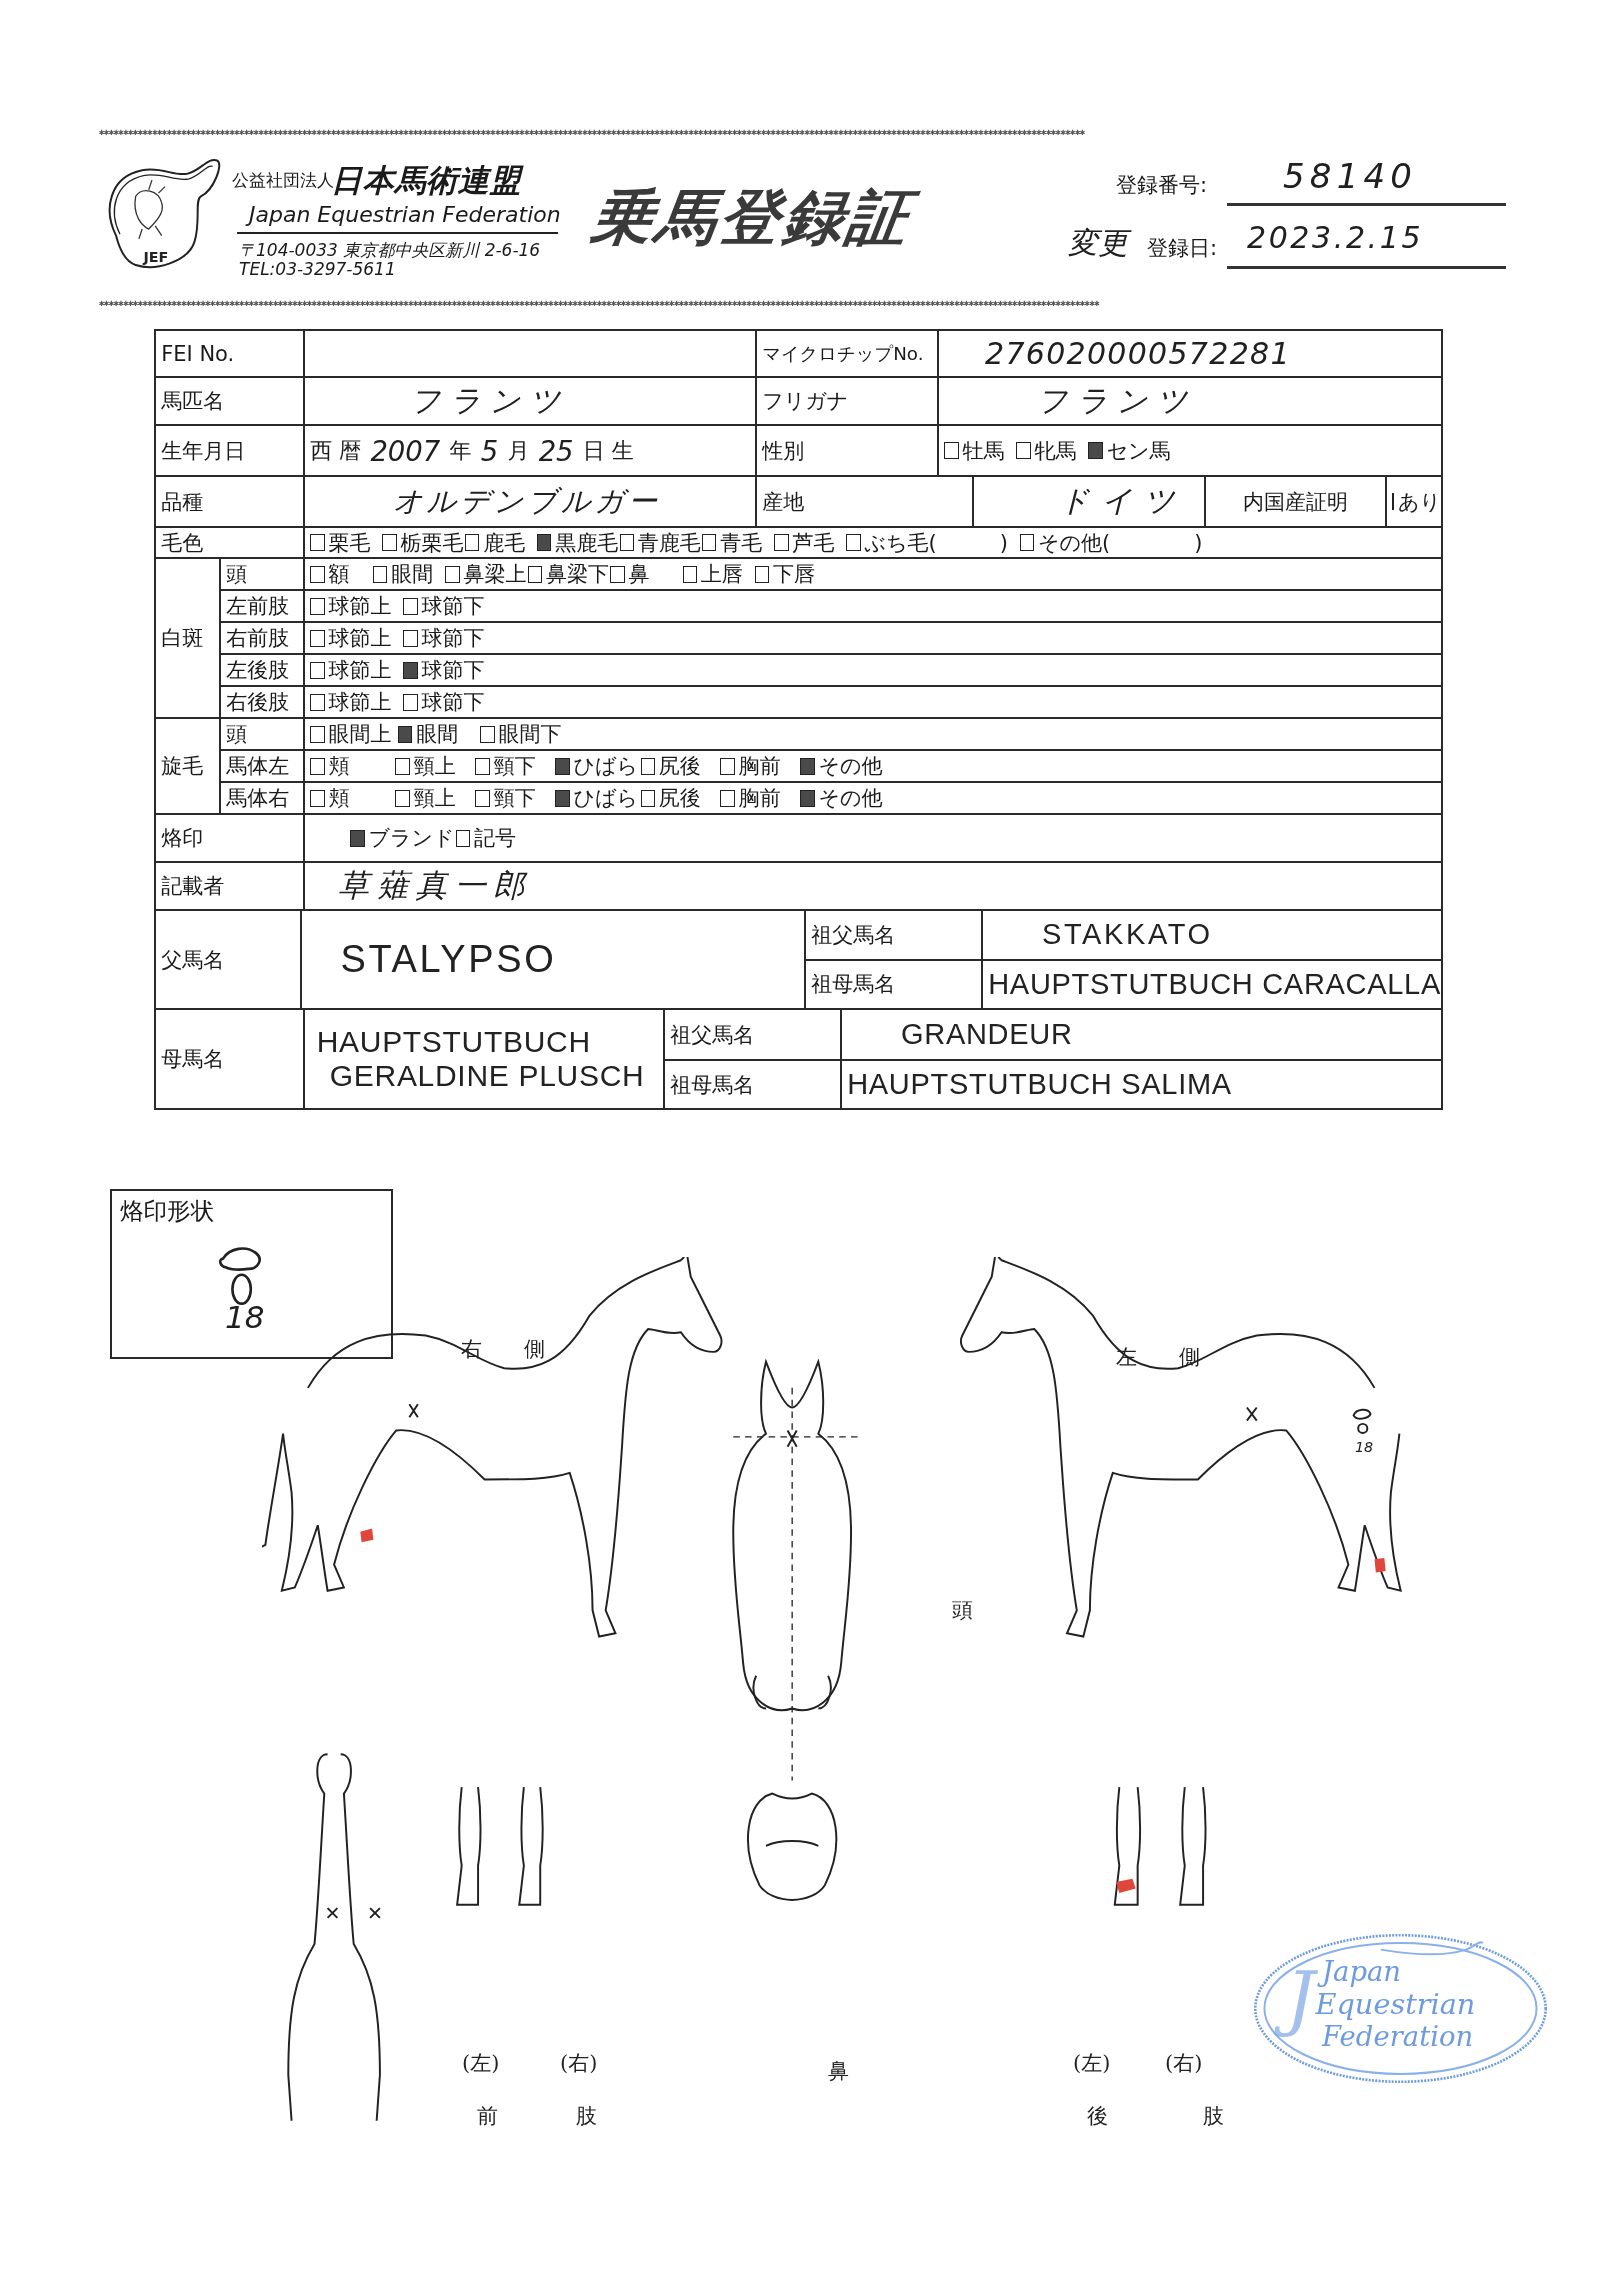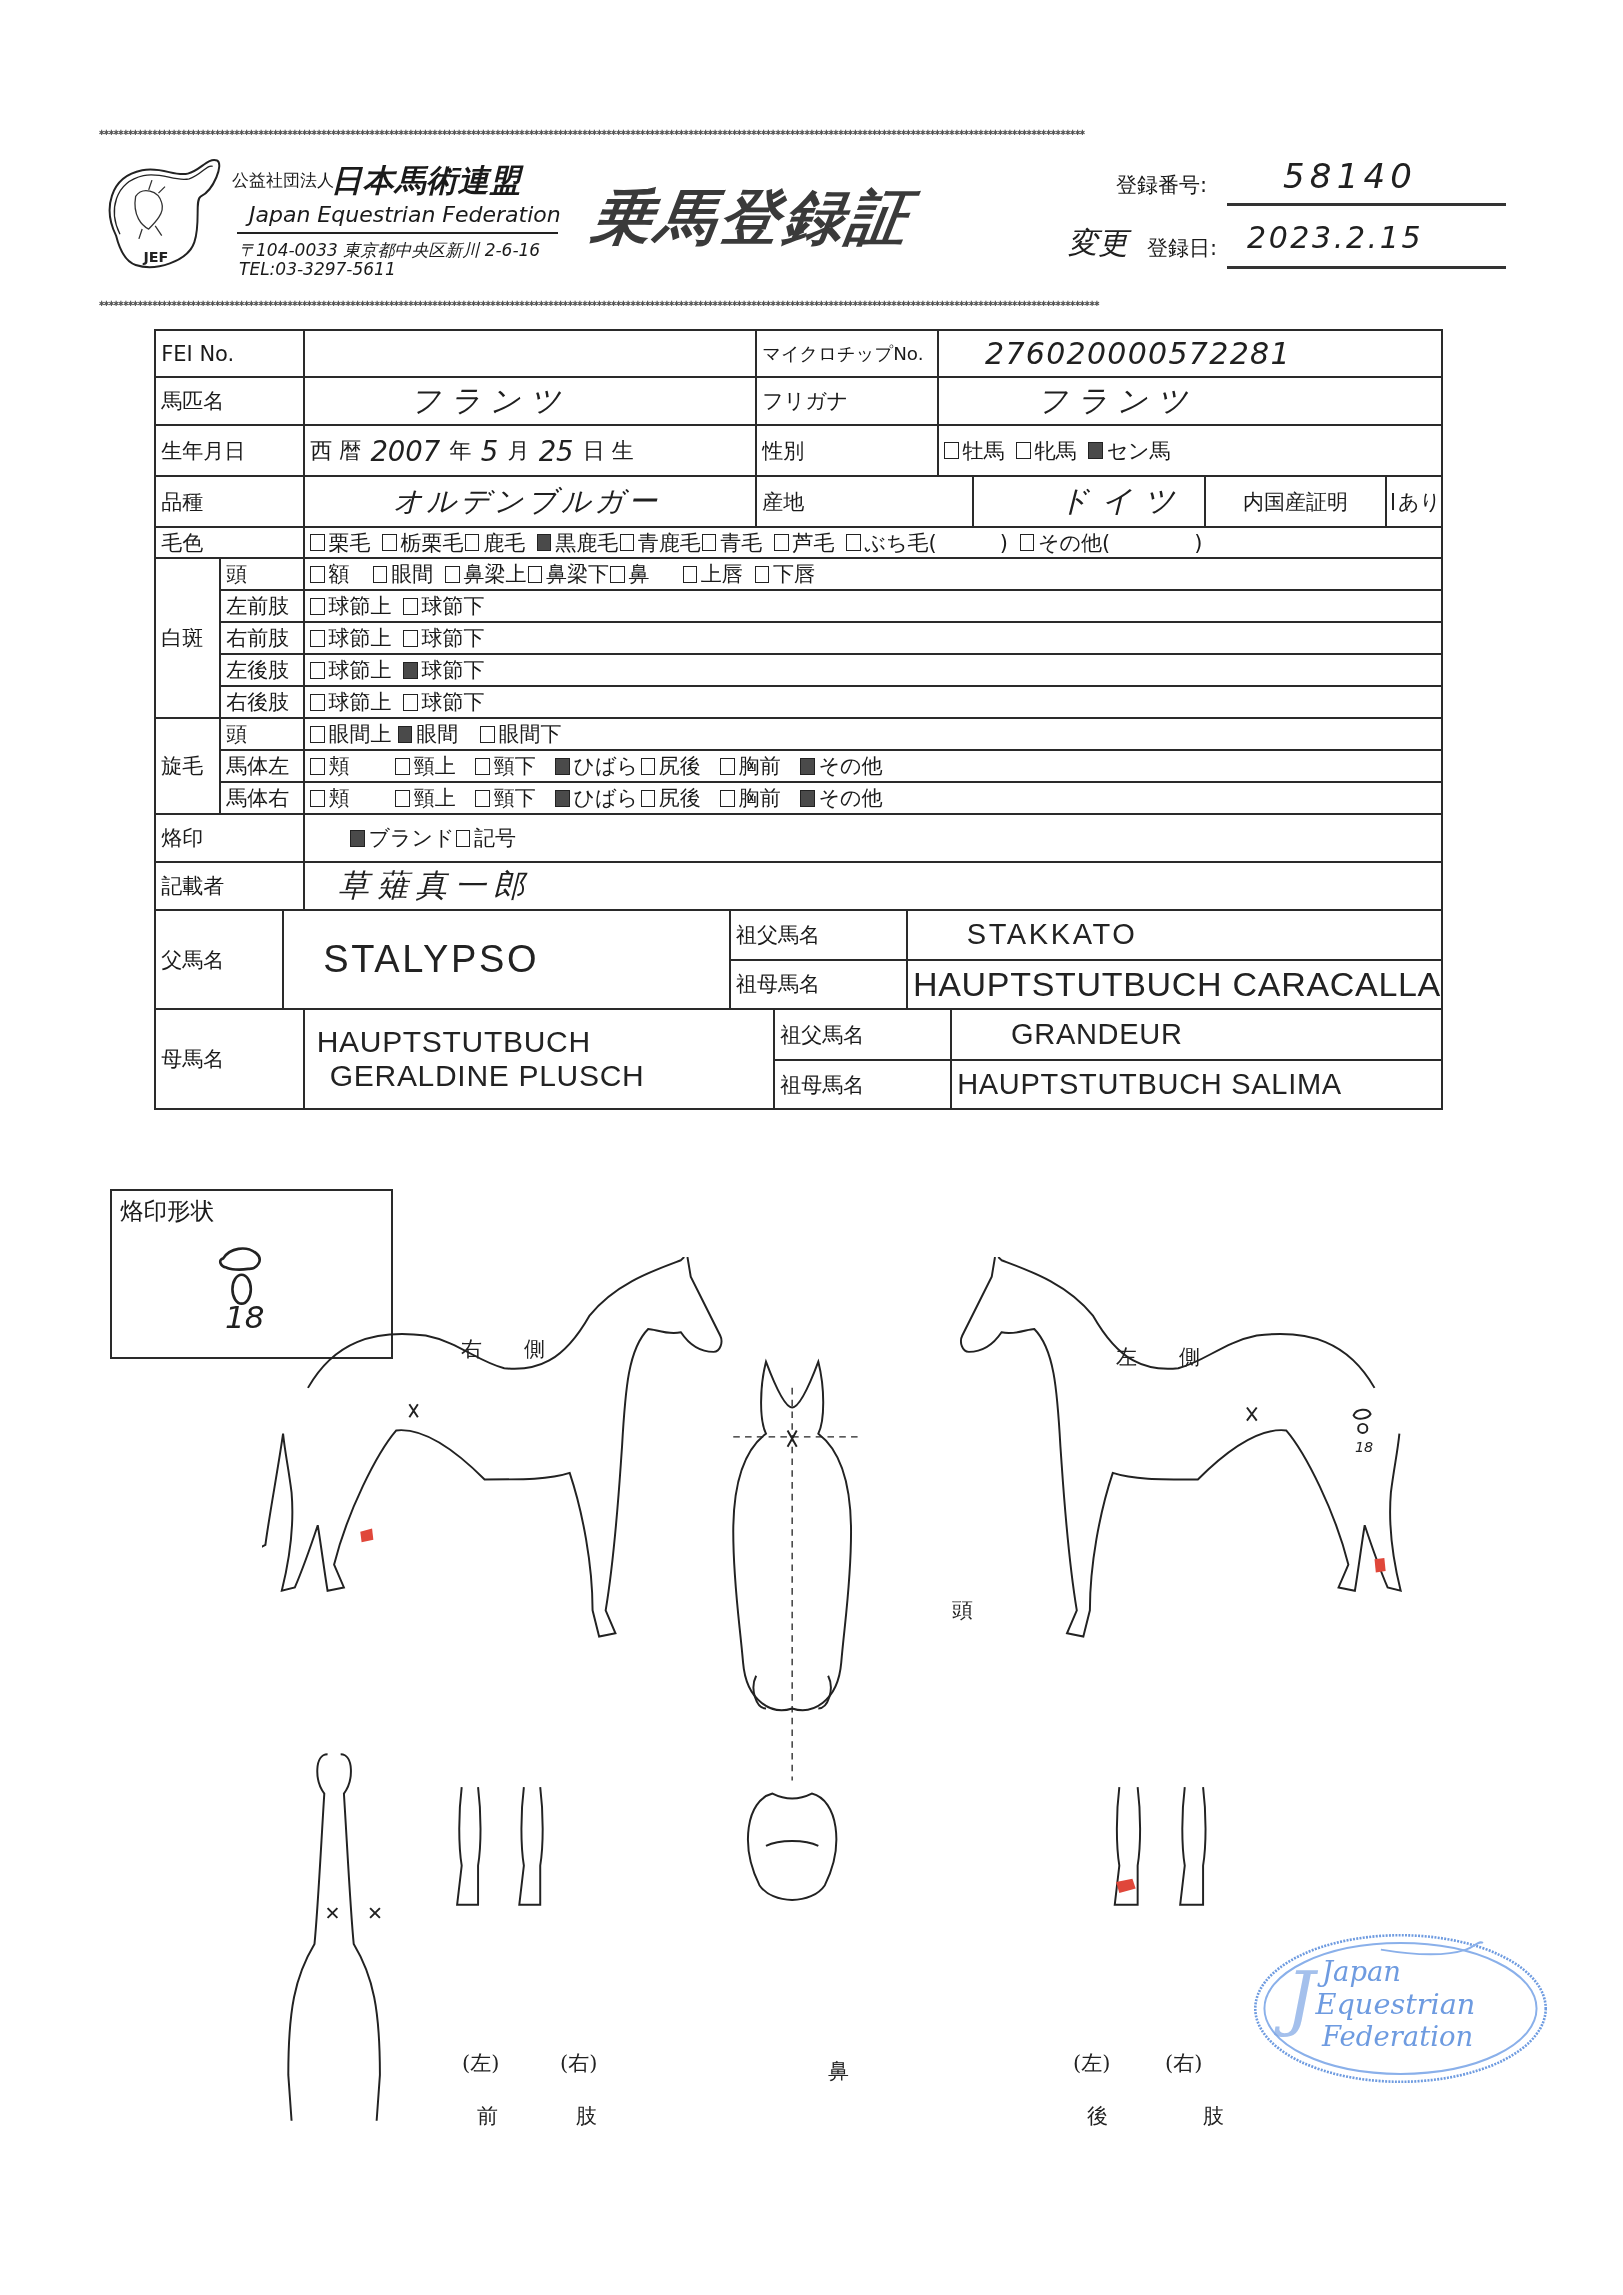--- a/index.html
+++ b/index.html
@@ -381,28 +381,28 @@
   <div class="row" style="height:99px;">
     <div class="cell" style="width:149px;">父馬名</div>
     <div class="cell hand-en" style="width:516px;font-size:38px;padding-left:39px;">STALYPSO</div>
     <div class="sub" style="flex:1;">
       <div class="subrow" style="height:49px;">
         <div class="cell" style="width:177px;">祖父馬名</div>
         <div class="cell hand-en" style="flex:1;font-size:29px;padding-left:59px;">STAKKATO</div>
       </div>
       <div class="subrow" style="height:48px;">
         <div class="cell" style="width:177px;">祖母馬名</div>
-        <div class="cell hand-en" style="flex:1;font-size:34px;letter-spacing:0.7px;">HAUPTSTUTBUCH CARACALLA</div>
+        <div class="cell hand-en" style="flex:1;font-size:29px;letter-spacing:0.7px;">HAUPTSTUTBUCH CARACALLA</div>
       </div>
     </div>
   </div>
 
   <div class="row" style="height:98px;">
     <div class="cell" style="width:149px;">母馬名</div>
-    <div class="cell" style="width:470px;flex-direction:column;align-items:flex-start;justify-content:center;">
+    <div class="cell" style="width:360px;flex-direction:column;align-items:flex-start;justify-content:center;">
       <span class="hand-en" style="font-size:30px;padding-left:6.5px;letter-spacing:0.7px;">HAUPTSTUTBUCH</span>
       <span class="hand-en" style="font-size:30px;padding-left:19.6px;letter-spacing:0.7px;">GERALDINE PLUSCH</span>
     </div>
     <div class="sub" style="flex:1;">
       <div class="subrow" style="height:49px;">
         <div class="cell" style="width:177px;">祖父馬名</div>
         <div class="cell hand-en" style="flex:1;font-size:29px;padding-left:59px;letter-spacing:0.7px;">GRANDEUR</div>
       </div>
       <div class="subrow" style="height:47px;">
         <div class="cell" style="width:177px;">祖母馬名</div>

